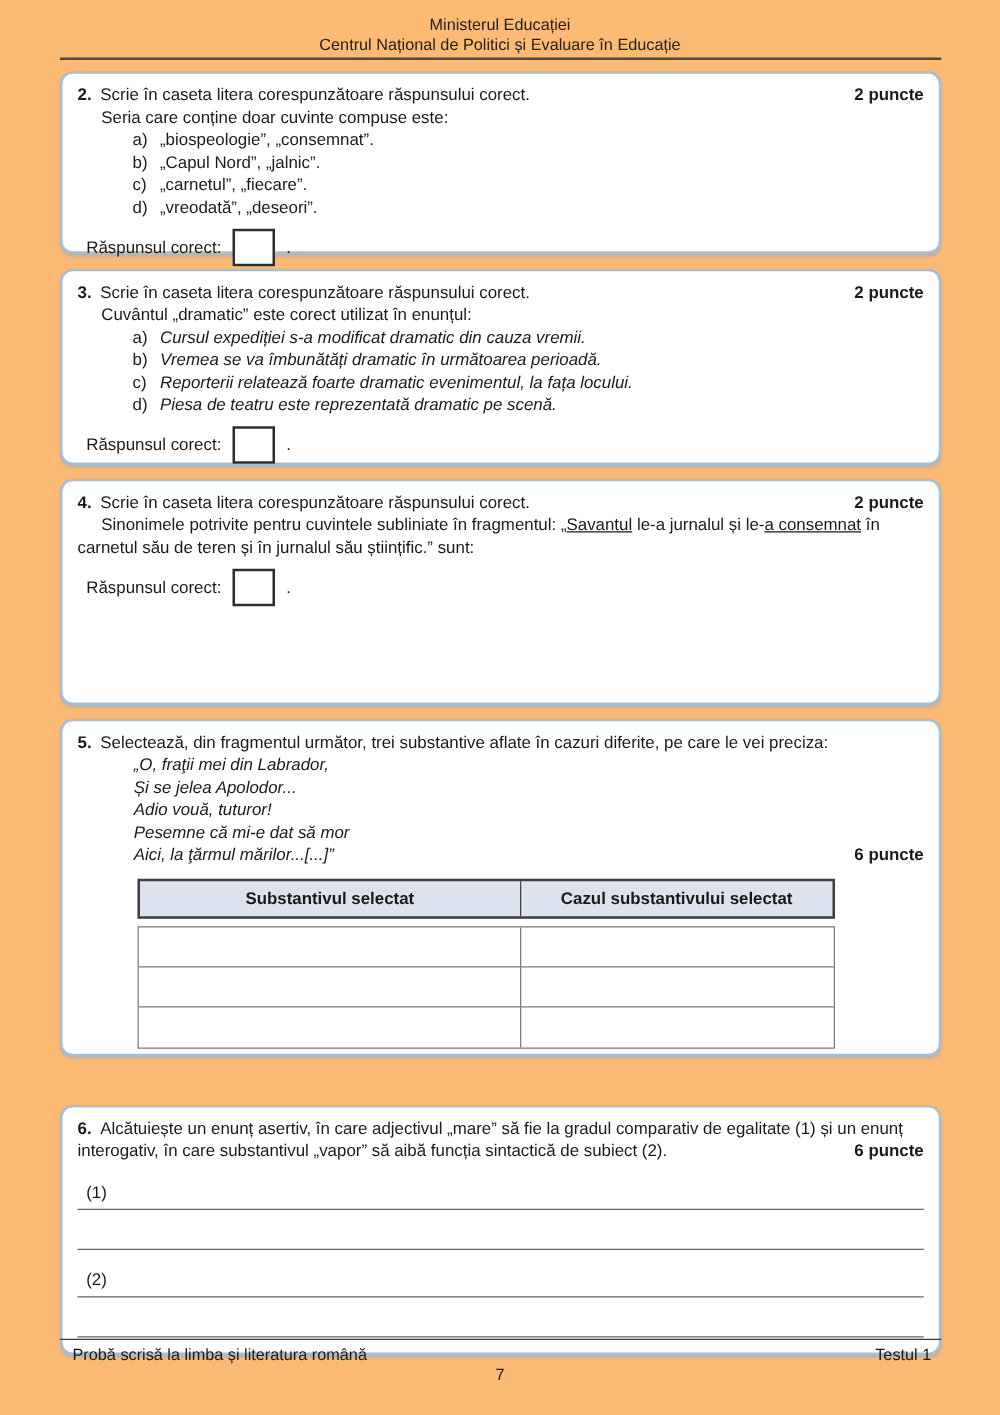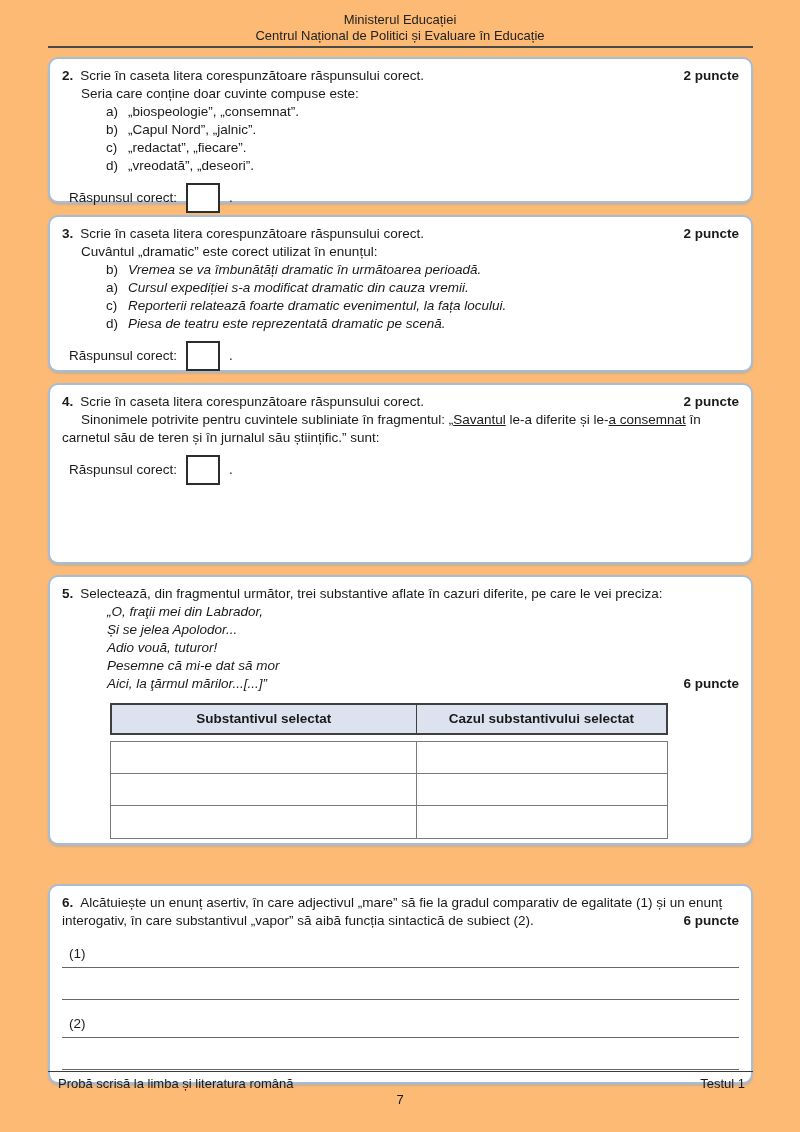--- a/index.html
+++ b/index.html
@@ -108,55 +108,55 @@
 
   <div class="qbox" id="box2">
     <div class="qrow">
       <div><span class="qnum">2.</span><span>Scrie în caseta litera corespunzătoare răspunsului corect.</span></div>
       <div class="points">2 puncte</div>
     </div>
     <div class="subprompt">Seria care conține doar cuvinte compuse este:</div>
     <ul class="opts">
       <li class="opt"><span class="letter">a)</span><span class="opt-text">„biospeologie”, „consemnat”.</span></li>
       <li class="opt"><span class="letter">b)</span><span class="opt-text">„Capul Nord”, „jalnic”.</span></li>
-      <li class="opt"><span class="letter">c)</span><span class="opt-text">„redactat”, „fiecare”.</span></li>
+      <li class="opt"><span class="letter">c)</span><span class="opt-text">„carnetul”, „fiecare”.</span></li>
       <li class="opt"><span class="letter">d)</span><span class="opt-text">„vreodată”, „deseori”.</span></li>
     </ul>
     <div class="answer-row">
       <span>Răspunsul corect:</span>
       <span class="answer-box"></span>
       <span>.</span>
     </div>
   </div>
 
   <div class="qbox" id="box3">
     <div class="qrow">
       <div><span class="qnum">3.</span><span>Scrie în caseta litera corespunzătoare răspunsului corect.</span></div>
       <div class="points">2 puncte</div>
     </div>
     <div class="subprompt">Cuvântul „dramatic” este corect utilizat în enunțul:</div>
     <ul class="opts italic-opts">
+      <li class="opt"><span class="letter">a)</span><span class="opt-text">Cursul expediției s-a modificat dramatic din cauza vremii.</span></li>
       <li class="opt"><span class="letter">b)</span><span class="opt-text">Vremea se va îmbunătăți dramatic în următoarea perioadă.</span></li>
-      <li class="opt"><span class="letter">a)</span><span class="opt-text">Cursul expediției s-a modificat dramatic din cauza vremii.</span></li>
       <li class="opt"><span class="letter">c)</span><span class="opt-text">Reporterii relatează foarte dramatic evenimentul, la fața locului.</span></li>
       <li class="opt"><span class="letter">d)</span><span class="opt-text">Piesa de teatru este reprezentată dramatic pe scenă.</span></li>
     </ul>
     <div class="answer-row">
       <span>Răspunsul corect:</span>
       <span class="answer-box"></span>
       <span>.</span>
     </div>
   </div>
 
   <div class="qbox" id="box4">
     <div class="qrow">
       <div><span class="qnum">4.</span><span>Scrie în caseta litera corespunzătoare răspunsului corect.</span></div>
       <div class="points">2 puncte</div>
     </div>
-    <div class="frag"><span>Sinonimele potrivite pentru cuvintele subliniate în fragmentul: „</span><span class="u">Savantul</span><span> le-a diferite și le-</span><span class="u">a consemnat</span><span> în carnetul său de teren și în jurnalul său științific.” sunt:</span></div>
+    <div class="frag"><span>Sinonimele potrivite pentru cuvintele subliniate în fragmentul: „</span><span class="u">Savantul</span><span> le-a jurnalul și le-</span><span class="u">a consemnat</span><span> în carnetul său de teren și în jurnalul său științific.” sunt:</span></div>
     <div class="answer-row">
       <span>Răspunsul corect:</span>
       <span class="answer-box"></span>
       <span>.</span>
     </div>
   </div>
 
   <div class="qbox" id="box5">
     <div><span class="qnum">5.</span><span>Selectează, din fragmentul următor, trei substantive aflate în cazuri diferite, pe care le vei preciza:</span></div>
     <div class="poem-wrap">

